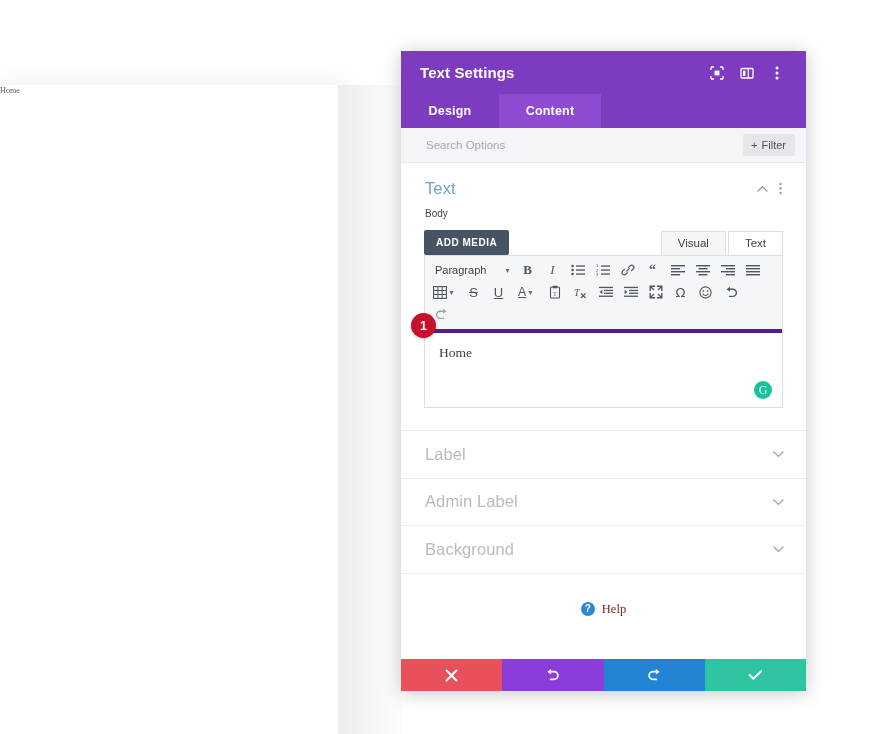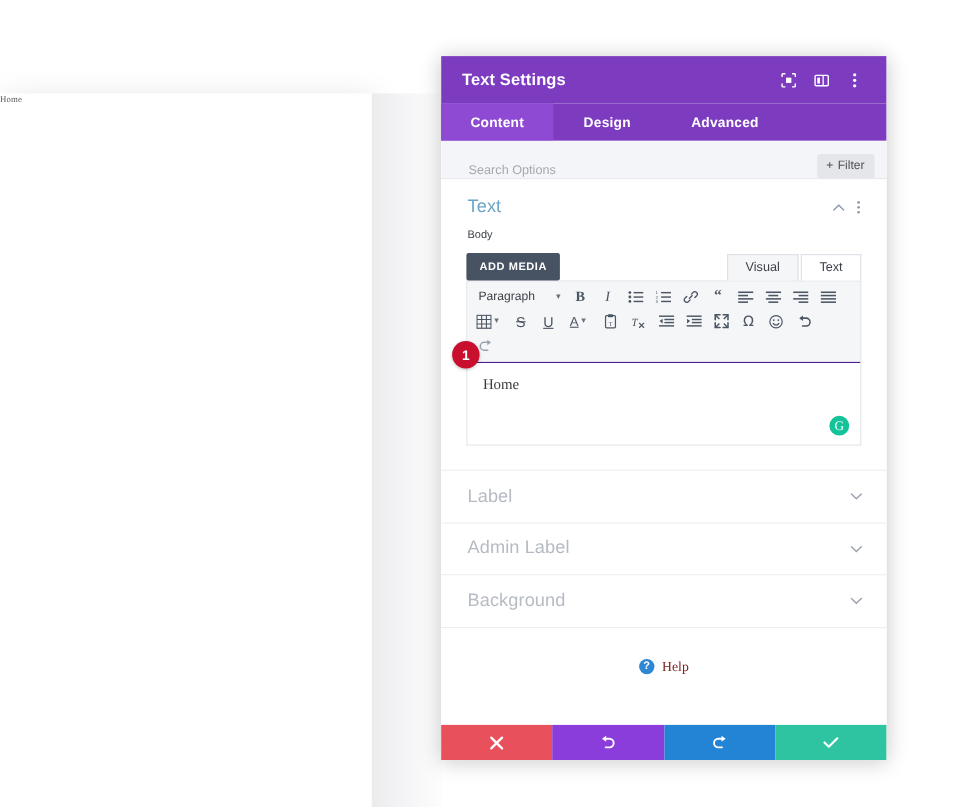--- a/index.html
+++ b/index.html
@@ -112,21 +112,21 @@
   .tab.tab-content { width: 82px; background: #8f4ad4; }
   .tab.tab-design  { width: 78px; }
   .tab.tab-advanced{ width: 96px; }
 
   
   .search-row {
     height: 34px;
     background: #f4f5f8;
     border-bottom: 1px solid #e6e7ec;
     display: flex;
-    align-items: flex-end;
+    align-items: center;
     padding: 0 11px 0 23px;
     flex: 0 0 auto;
   }
   .search-input {
     flex: 1;
     border: none;
     outline: none;
     background: transparent;
     font-size: 11.5px;
     color: #44474d;
@@ -212,21 +212,21 @@
   }
   .viz-tab.active { background: #f5f6f7; }
   .viz-tab + .viz-tab { margin-left: 2px; }
 
   .mce-box {
     border: 1px solid #dcdfe4;
     background: #ffffff;
   }
   .mce-toolbar {
     background: #f5f6f7;
-    border-bottom: 1px solid #4c1d95;
+    border-bottom: 4px solid #4c1d95;
     padding: 3px 4px 4px 4px;
     display: flex;
     flex-wrap: wrap;
     align-items: center;
   }
   .tb-btn {
     width: 25px;
     height: 22px;
     display: flex;
     align-items: center;
@@ -385,23 +385,22 @@
     <div class="header-icon">
       <svg width="4" height="16" viewBox="0 0 4 16">
         <circle cx="2" cy="3" r="1.5" fill="#ffffff"></circle>
         <circle cx="2" cy="8" r="1.5" fill="#ffffff"></circle>
         <circle cx="2" cy="13" r="1.5" fill="#ffffff"></circle>
       </svg>
     </div>
   </div>
 
   <div class="modal-tabs">
+    <div class="tab tab-design">Design</div>
     <div class="tab tab-content">Content</div>
-    <div class="tab tab-design">Design</div>
-    <div class="tab tab-advanced">Advanced</div>
   </div>
 
   <div class="search-row">
     <input class="search-input" type="text" placeholder="Search Options" style="">
     <div class="filter-btn">
       <span class="filter-plus">+</span>
       <span>Filter</span>
     </div>
   </div>
 

